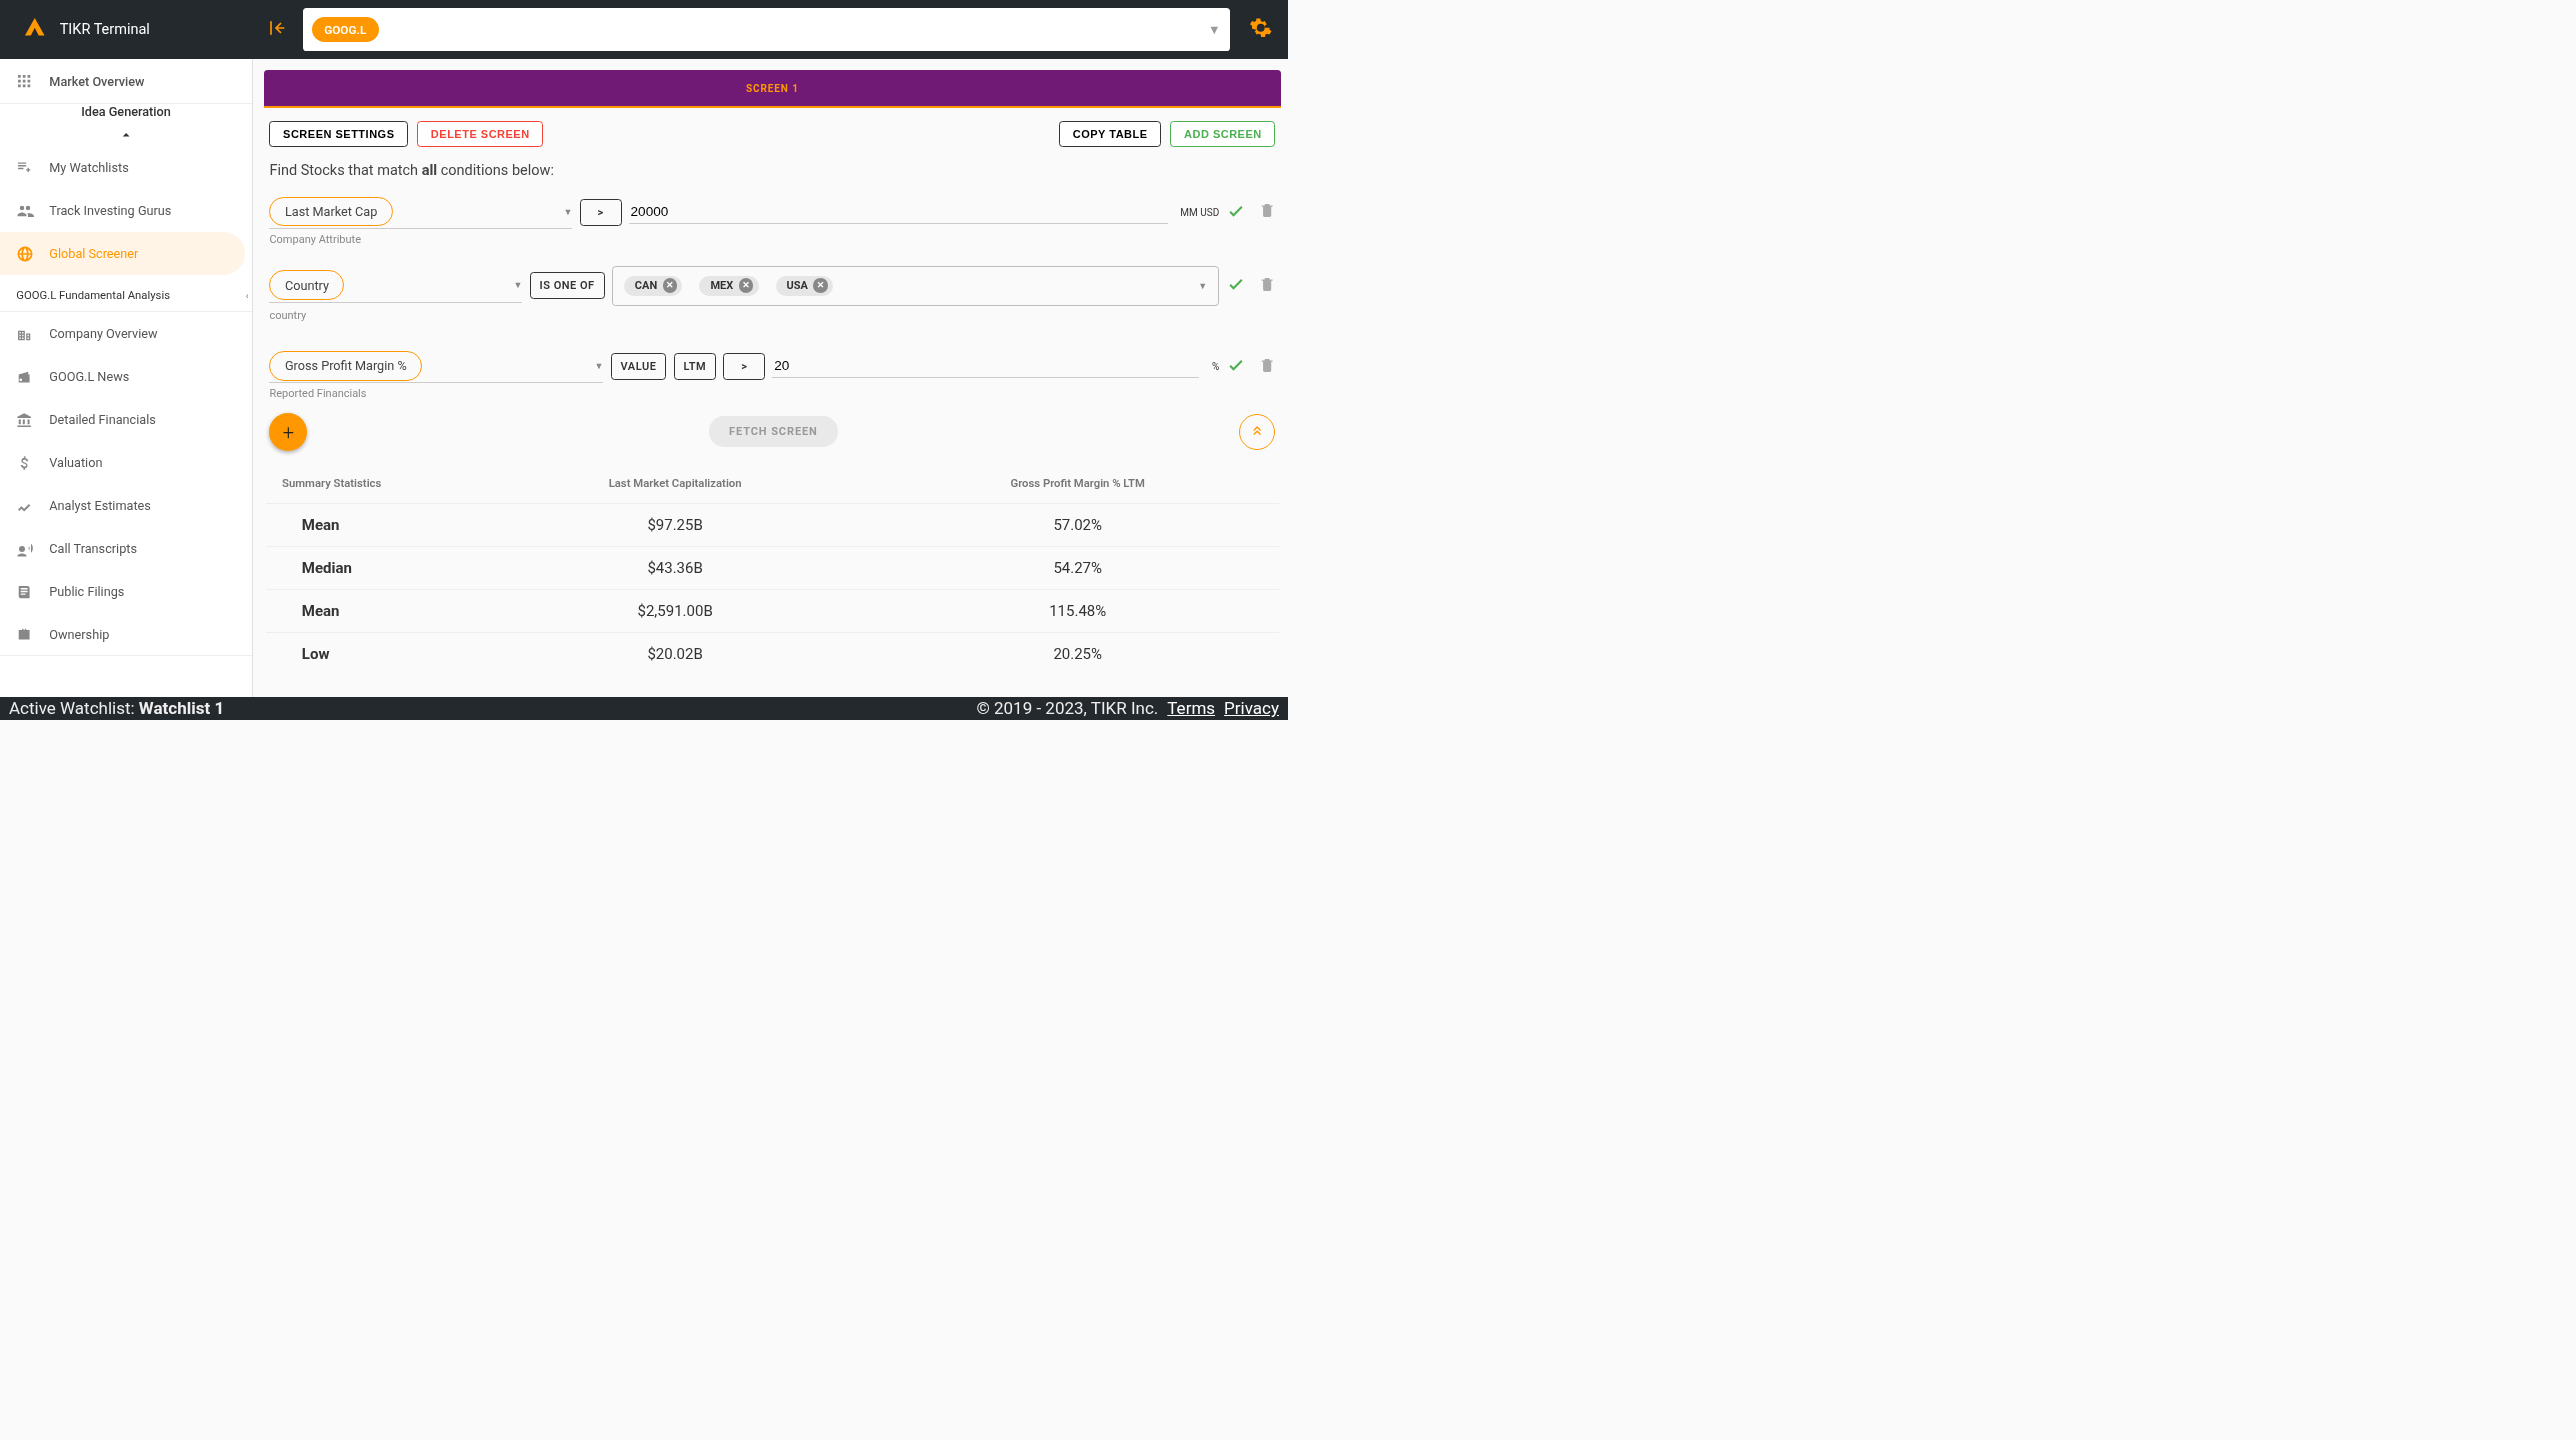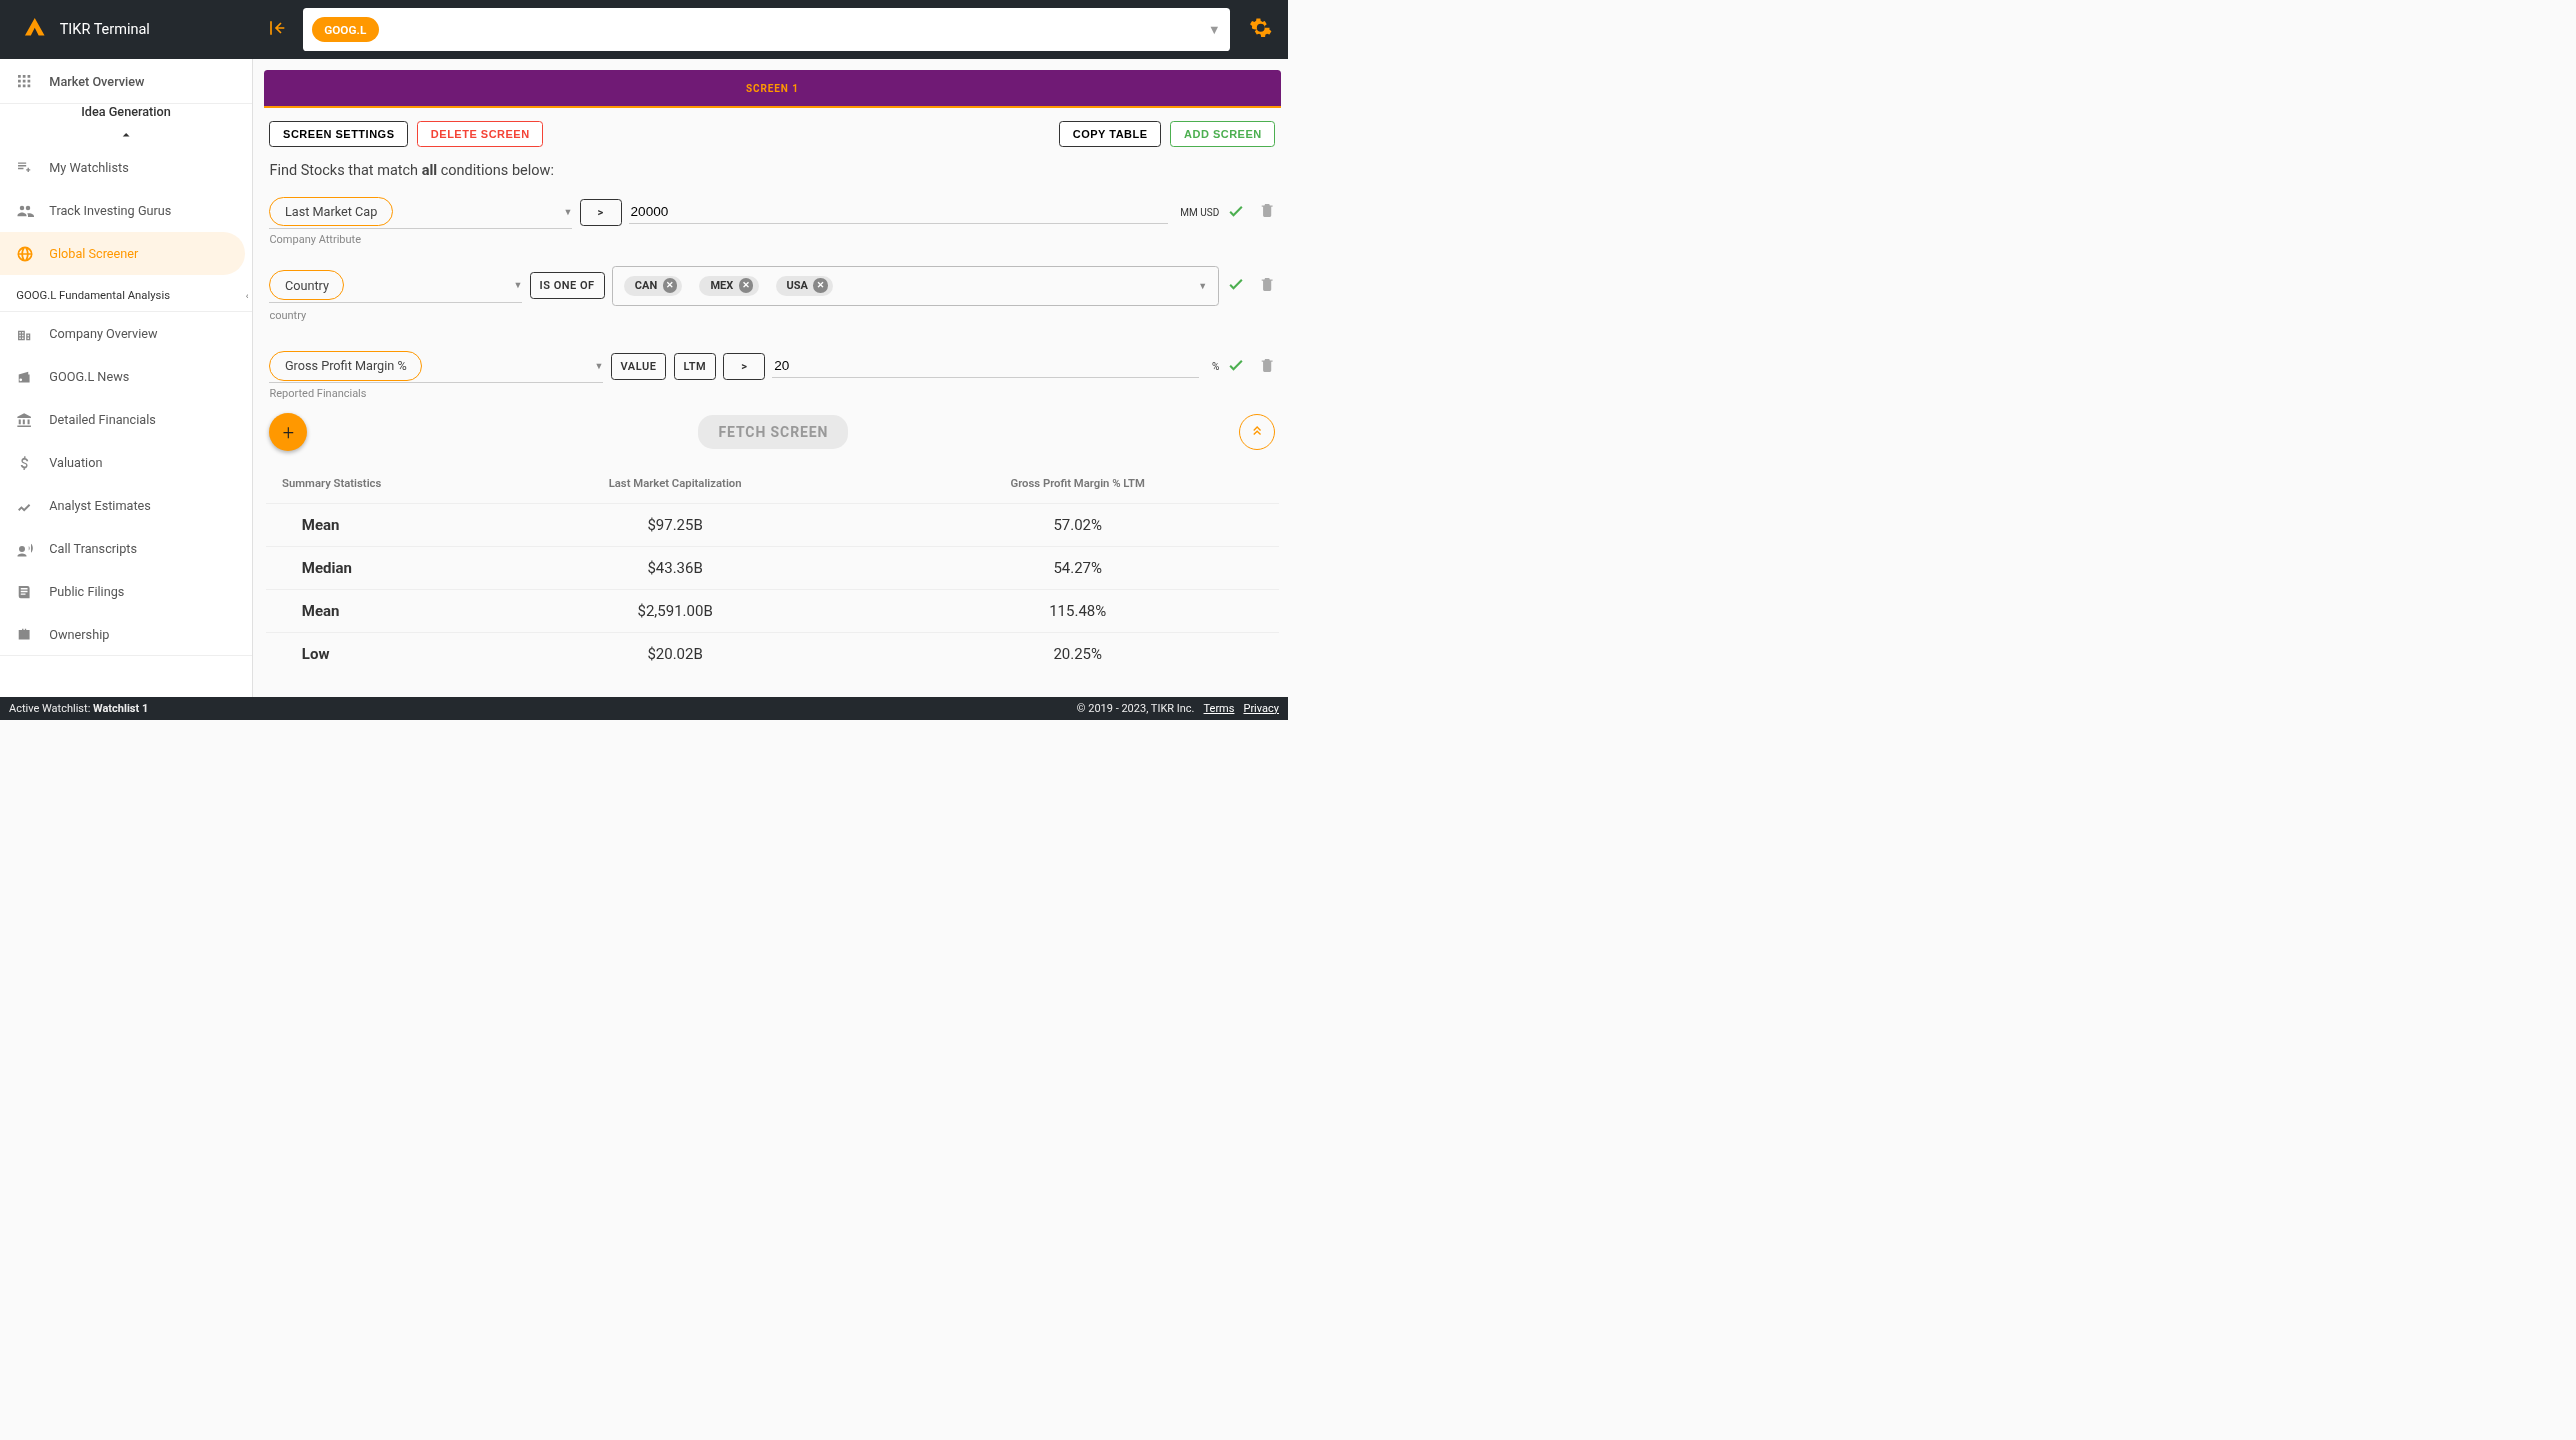--- a/index.html
+++ b/index.html
@@ -70,33 +70,33 @@
 .row-actions { margin-left:auto; display:flex; align-items:center; gap:12.7px; }
 .check-ic { color:#4caf50; }
 .trash-ic { color:#aaa; }
 .tag-box { border:0.9px solid #bbb; border-radius:3.6px; padding:9px 11px; flex:1; display:flex; align-items:center; gap:17px; }
 .tag-pill { background:#e6e6e6; border-radius:12.7px; padding:2.7px 5.4px 2.7px 11px; font-size:11px; font-weight:700; display:flex; align-items:center; gap:5.4px; }
 .tag-pill .x { background:#888; color:#fff; border-radius:50%; width:14.5px; height:14.5px; display:flex; align-items:center; justify-content:center; font-size:9px; line-height:1; }
 .tag-box .caret { margin-left:auto; color:#888; font-size:9px; }
 
 .bottom-controls { display:flex; align-items:center; padding: 3.6px 5.4px 12.7px 5.4px; margin-top: 1.8px;}
 .fab { width:38px; height:38px; background:#FF9800; color:#222; border-radius:50%; display:flex; align-items:center; justify-content:center; font-size:20px; font-weight:300; box-shadow:0 1.8px 4.5px rgba(0,0,0,0.3); cursor:pointer; }
-.fetch-btn { margin:0 auto; background:#e9e9e9; color:#999; padding:9px 20px; border-radius:15px; font-size:14px; font-weight:700; letter-spacing:0.9px; }
+.fetch-btn { margin:0 auto; background:#e9e9e9; color:#999; padding:9px 20px; border-radius:15px; font-size:11px; font-weight:700; letter-spacing:0.9px; }
 .collapse-up { width:36px; height:36px; border:1.8px solid #FF9800; border-radius:50%; color:#FF9800; display:flex; align-items:center; justify-content:center; cursor:pointer; }
 
 .stats-table { margin: 0 1.8px; }
 .stats-table .row { display:flex; height:43px; align-items:center; }
 .stats-table .row.head { color:#777; font-size:11.3px; font-weight:600; height:40px; }
 .stats-table .row.body { border-top:0.9px solid #eee; font-size:15px; }
 .stats-table .c1 { width:208px; padding-left:36px; font-weight:700; }
 .stats-table .row.head .c1 { padding-left:16.3px; font-weight:600; }
 .stats-table .c2 { flex:1; text-align:center; }
 .stats-table .c3 { flex:1; text-align:center; }
 
-.footer { position:absolute; bottom:0; left:0; right:0; height:23.5px; background:#24292e; color:#eee; font-size:11px; display:flex; align-items:center; padding:0 9px; }
+.footer { position:absolute; bottom:0; left:0; right:0; height:23.5px; background:#24292e; color:#eee; font-size:17px; display:flex; align-items:center; padding:0 9px; }
 .footer .fr { margin-left:auto; display:flex; gap:9px; }
 .footer a { color:#fff; text-decoration:underline; }
 </style>
 </head>
 <body>
 
 <div class="header">
   <div class="logo-section">
     <span class="logo-icon">
       <svg width="23.5" height="23.5" viewBox="0 0 24 24">

